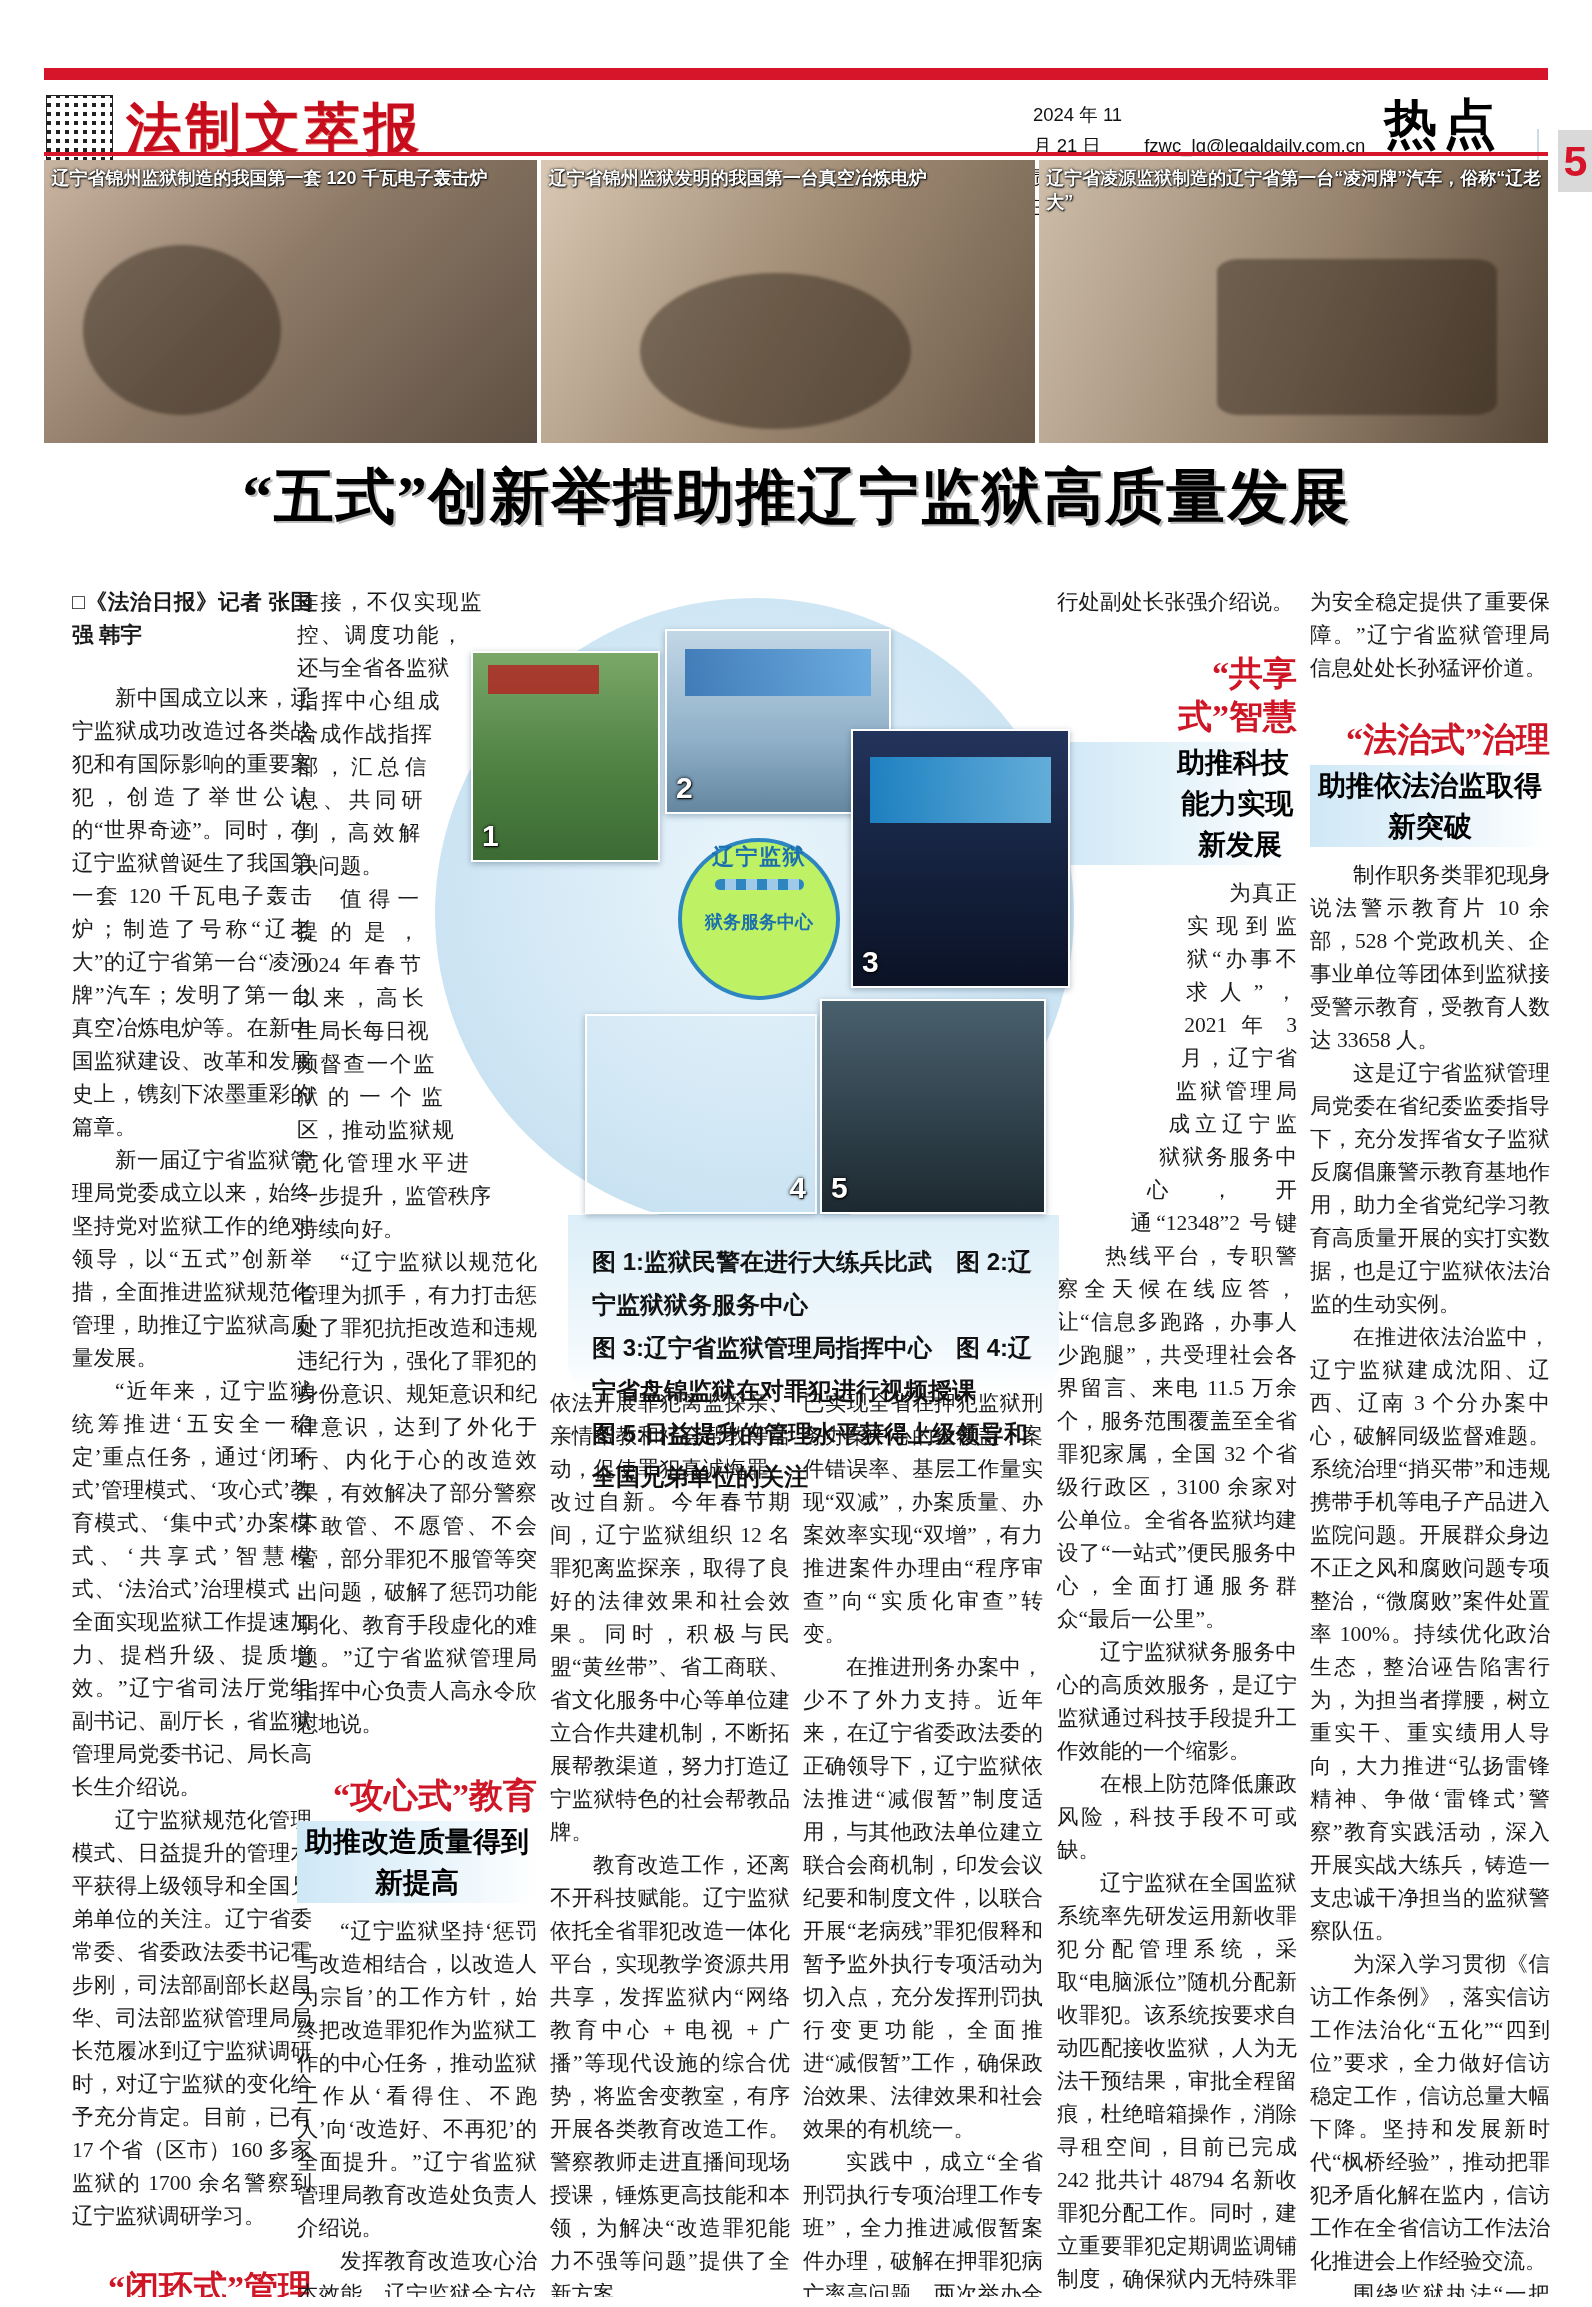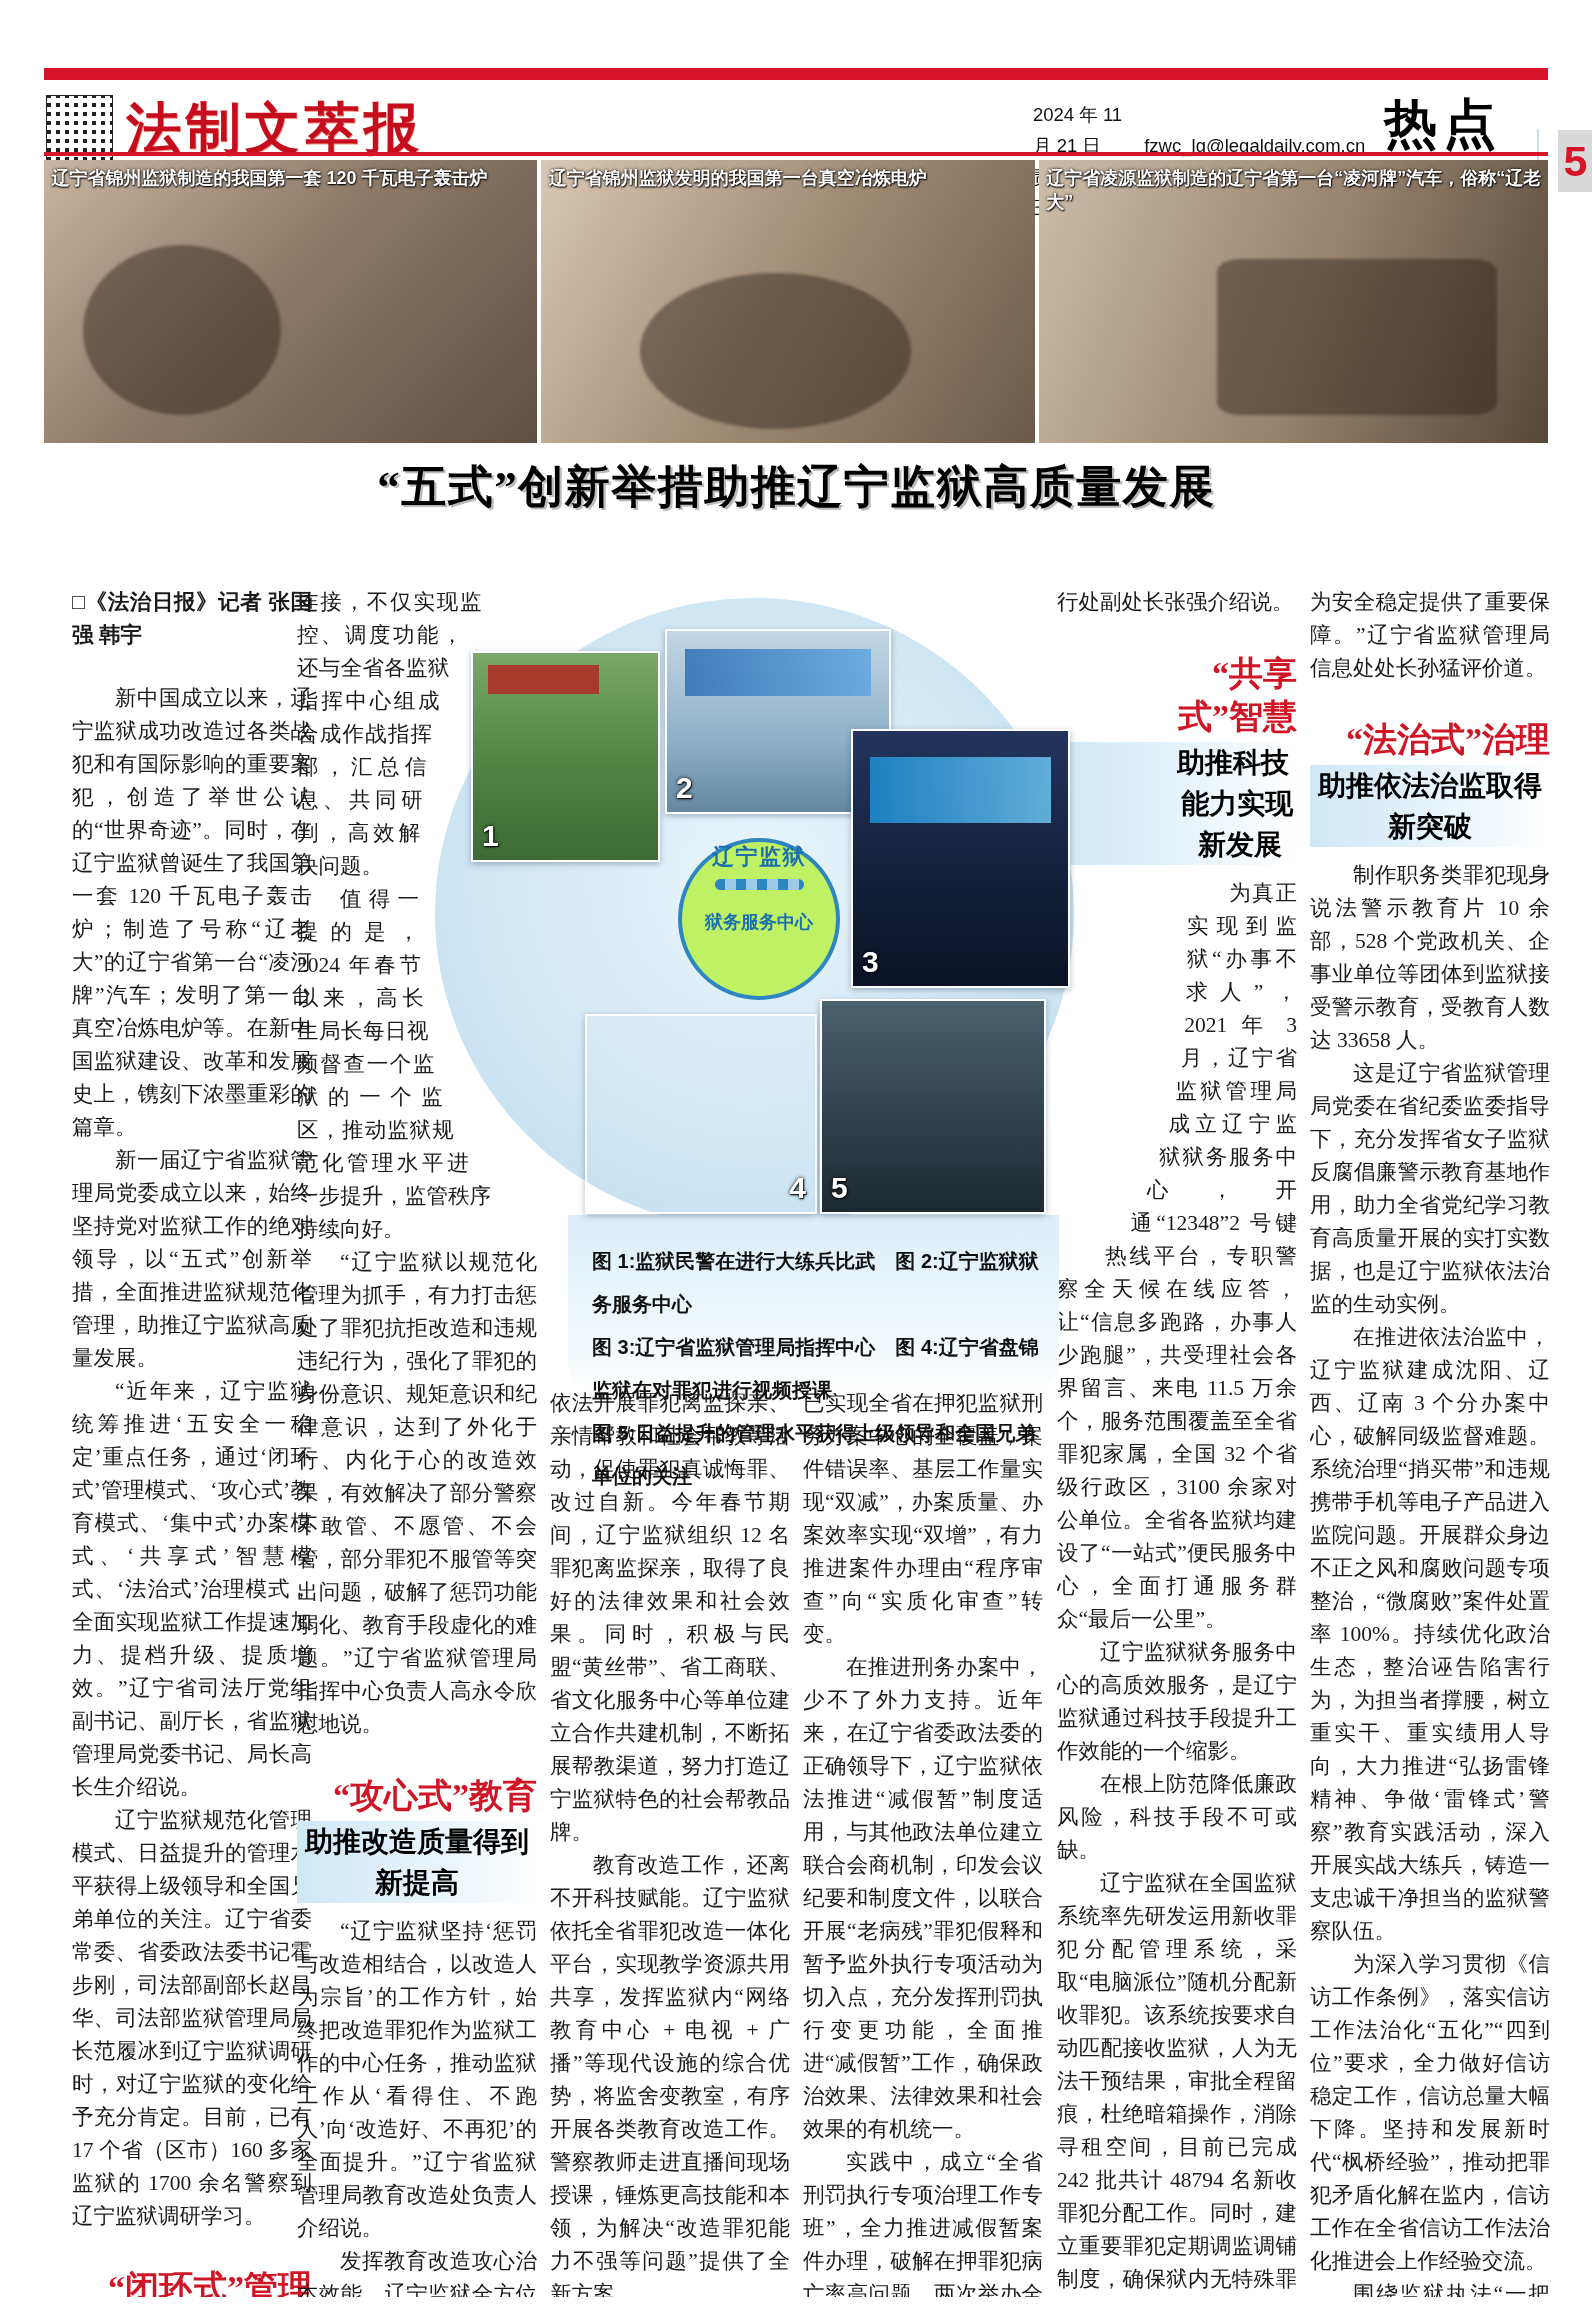--- a/index.html
+++ b/index.html
@@ -27,21 +27,21 @@
   .tphoto{position:relative;flex:1;overflow:hidden;}
   .tphoto .cap{position:absolute;left:7.4px;top:6px;color:#fff;
       font-family:"Liberation Sans","DejaVu Sans",sans-serif;font-size:18px;font-weight:bold;
       text-shadow:0 0 3px #000,0.7px 0.7px 1.5px #000;}
   .ph-a{background:linear-gradient(135deg,#c9b5a2 0%,#8e7a67 45%,#5d4f42 100%);}
   .ph-b{background:linear-gradient(120deg,#d9c8b4 0%,#a08b74 50%,#6b5a49 100%);}
   .ph-c{background:linear-gradient(110deg,#cdbda9 0%,#95816c 55%,#564737 100%);padding-left:16px;}
   .tphoto .blob{position:absolute;border-radius:50%;background:rgba(40,28,18,.45);filter:blur(1.5px);}
   
   .headline{position:absolute;left:0;top:457px;width:1593px;text-align:center;
-      font-size:45px;font-weight:bold;letter-spacing:1.5px;color:#000;
+      font-size:60px;font-weight:bold;letter-spacing:1.5px;color:#000;
       text-shadow:2.2px 2.2px 0 #bbb;}
   
   #cols{position:absolute;left:44px;top:586px;width:1504px;height:1711px;}
   .col{position:absolute;top:0;width:240px;height:1711px;overflow:hidden;
       font-size:21.5px;line-height:33px;text-align:justify;}
   .blk.p{text-indent:2em;}
   .blk.p.noindent{text-indent:0;}
   .blk.byline{font-size:21.5px;font-weight:bold;margin-bottom:30px;}
   .blk.h-red{font-size:34px;font-weight:bold;color:#cf1626;text-align:right;
       margin:33px 0 4.4px 0;line-height:43px;text-indent:0;}
@@ -69,21 +69,21 @@
   .cp-screen{position:absolute;left:8%;top:10%;width:84%;height:26%;background:linear-gradient(90deg,#2f6fb3,#5fa6e0);opacity:.85;}
   .cp-banner{position:absolute;left:8%;top:6%;width:60%;height:14%;background:#b32020;opacity:.8;}
   .center-badge{position:absolute;left:678px;top:838px;width:154px;height:154px;border-radius:50%;
       background:#bef264;border:4.4px solid #2e86c1;display:flex;flex-direction:column;align-items:center;justify-content:flex-start;
       font-family:"Liberation Sans","DejaVu Sans",sans-serif;color:#1c6faf;font-weight:bold;text-align:center;}
   .center-badge .l1{font-size:22px;letter-spacing:1.5px;}
   .center-badge .l2{font-size:18px;margin-top:20px;}
   .center-badge .wave{width:89px;height:10.4px;margin-top:7.4px;border-radius:6px;
       background:repeating-linear-gradient(90deg,#2e86c1 0 10.4px,#9ec9e8 10.4px 21px);}
   .collage-caps{position:absolute;left:592px;top:1240px;width:451px;
-      font-family:"Liberation Sans","DejaVu Sans",sans-serif;font-size:20px;font-weight:bold;color:#111;line-height:43px;}
+      font-family:"Liberation Sans","DejaVu Sans",sans-serif;font-size:24px;font-weight:bold;color:#111;line-height:43px;}
 </style>
 </head>
 <body>
 
 <div id="page">
 
   <div class="topbar"></div>
   <div class="masthead">
     <div class="qr"></div>
     <div class="paper-title">法制文萃报</div>

